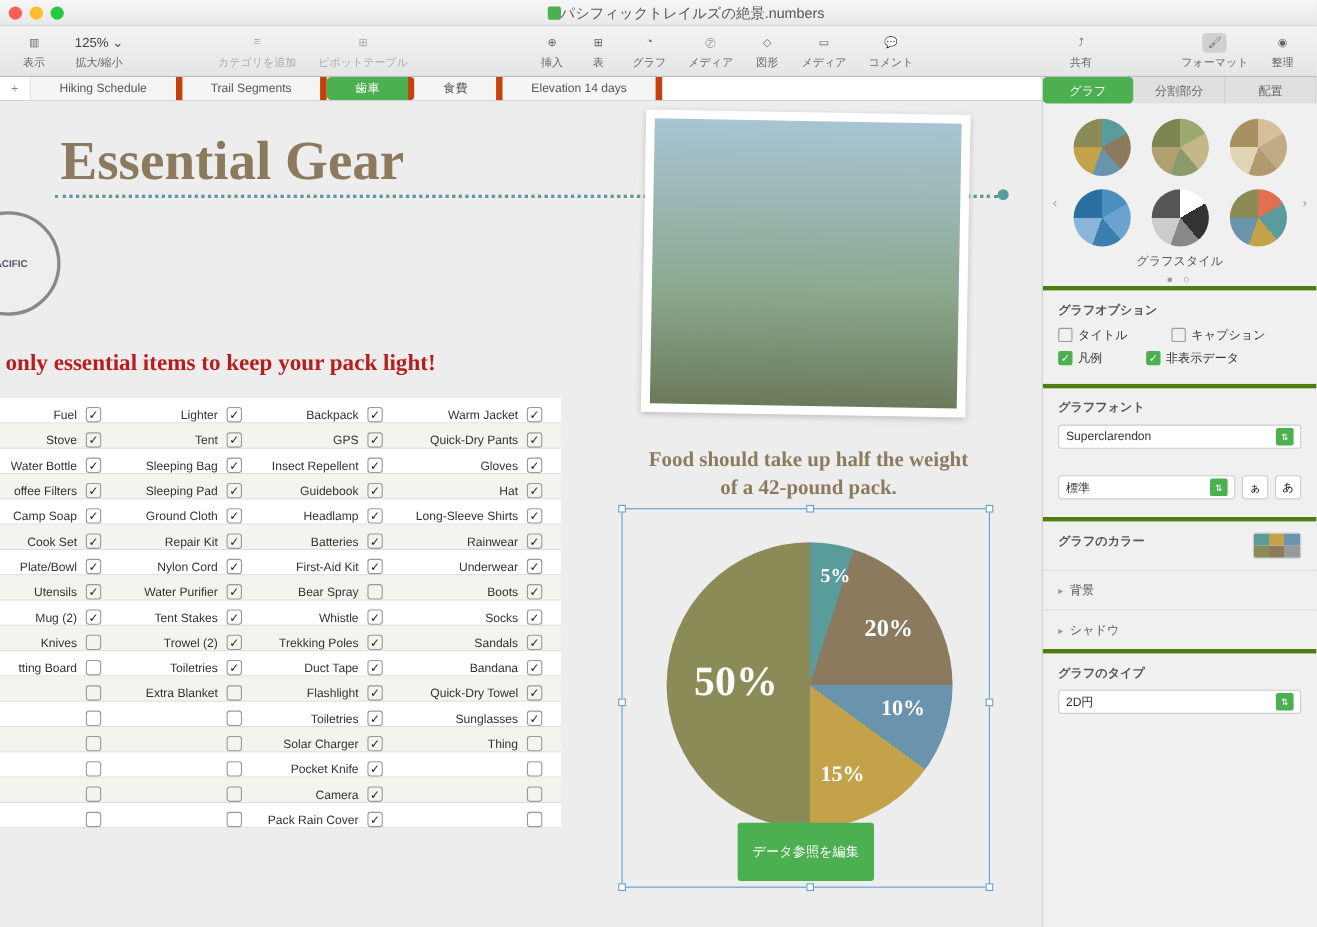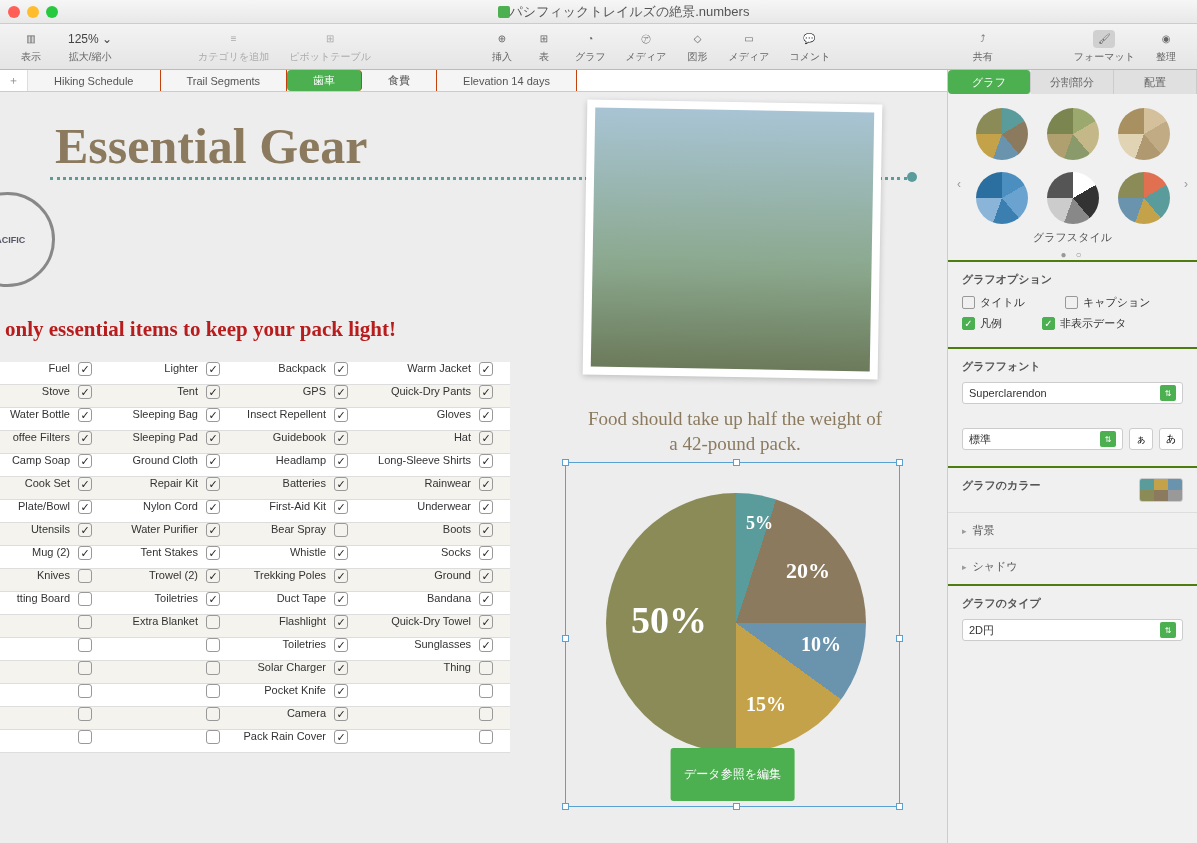--- a/index.html
+++ b/index.html
@@ -18,46 +18,46 @@
 .tb-group { display:flex; flex-direction:column; align-items:center; justify-content:center; padding:0 10px; font-size:10px; color:#666; gap:2px; }
 .tb-group.disabled { color:#aaa; }
 .tb-ico { width:22px; height:18px; display:flex; align-items:center; justify-content:center; }
 .zoom-sel { font-size:12px; padding:2px 6px; background:transparent; border:none; color:#444; }
 .tb-spacer { flex:1; }
 .fmt-btn { background:#d0d0d0; border-radius:4px; padding:2px 10px; }
 
 
 .sheettabs { height: 22px; background:#fff; border-bottom:1px solid #ccc; display:flex; align-items:stretch; font-size:11px; }
 .addtab { width:28px; display:flex; align-items:center; justify-content:center; color:#888; border-right:1px solid #ddd; }
-.stab { padding:0 26px; display:flex; align-items:center; border-right:1px solid #c2410c; color:#555; background:#f5f5f5; }
+.stab { padding:0 26px; display:flex; align-items:center; border-right:6px solid #c2410c; color:#555; background:#f5f5f5; }
 .stab.active { background:#4CAF50; color:#fff; border-radius:4px; }
 
 
 .canvas { position:absolute; top:92px; left:0; right:250px; bottom:0; background:#ededed; overflow:hidden; }
 .badge-circle { position:absolute; top:100px; left:-40px; width:95px; height:95px; border-radius:50%; border:3px solid #888; background:#eee; display:flex; align-items:center; justify-content:center; text-align:center; font-size:9px; color:#556; font-weight:bold; }
 .big-title { position:absolute; top:25px; left:55px; font-family: Georgia, serif; font-size:50px; color:#8b7a5e; font-weight:600; }
 .hline { position:absolute; top:85px; left:50px; right:40px; border-top:3px dotted #5a9b9b; }
 .hdot { position:absolute; top:80px; right:30px; width:10px; height:10px; background:#5a9b9b; border-radius:50%; }
 .subtitle { position:absolute; top:225px; left:5px; font-family: Georgia, serif; font-size:21px; color:#b91c1c; font-weight:bold; }
 
 
 .gear-table { position:absolute; top:270px; left:0; width:510px; }
 .gt-head { display:flex; background:#8b8b58; color:#fff; font-size:11px; font-weight:bold; height:22px; align-items:center; }
 .gt-head div { text-align:center; }
 .c1{width:75px;} .cc{width:20px;} .c2{width:108px;} .c3{width:108px;} .c4{width:125px;}
-.gt-row { display:flex; height:23px; align-items:flex-start; border-bottom:1px solid #ddd; font-size:11px; }
+.gt-row { display:flex; height:23px; align-items:flex-end; border-bottom:1px solid #ddd; font-size:11px; }
 .gt-row:nth-child(even){ background:#f4f3ee; }
 .gt-row:nth-child(odd){ background:#fff; }
 .gt-row .txt { text-align:right; padding-right:5px; }
 .chk { width:14px; height:14px; border:1px solid #999; border-radius:3px; margin:0 auto; display:flex; align-items:center; justify-content:center; font-size:11px; color:#222; }
 
 
 .photo { position:absolute; top:10px; left:585px; width:295px; height:275px; background:#fff; padding:8px; box-shadow:0 2px 6px rgba(0,0,0,0.2); transform:rotate(1deg); }
 .photo-inner { width:100%; height:100%; background:linear-gradient(180deg,#a8c4d4 0%,#8ba88e 60%,#6b7a5a 100%); position:relative; }
-.caption { position:absolute; top:315px; left:585px; width:300px; font-family:Georgia,serif; font-size:19px; color:#8b7a5e; text-align:center; line-height:1.3; }
+.caption { position:absolute; top:315px; left:585px; width:300px; font-family:Georgia,serif; font-size:19px; color:#8b7a5e; text-align:center; line-height:1.3;font-weight:bold; }
 
 
 .pie-sel { position:absolute; top:370px; left:565px; width:335px; height:345px; border:1px solid #5aa0d0; }
 .sel-handle { position:absolute; width:7px; height:7px; background:#fff; border:1px solid #5aa0d0; }
 .pie { position:absolute; top:30px; left:40px; width:260px; height:260px; border-radius:50%; background: conic-gradient(#5a9b9b 0deg 18deg, #8b7a5e 18deg 90deg, #6a93ad 90deg 126deg, #c4a24a 126deg 180deg, #8b8b58 180deg 360deg); }
 .pie-lbl { position:absolute; color:#fff; font-family:Georgia,serif; font-weight:bold; }
 .edit-data-btn { position:absolute; bottom:5px; left:50%; transform:translateX(-50%); background:#4CAF50; color:#fff; padding:18px 14px; border-radius:3px; font-size:12px; }
 .legend { position:absolute; top:725px; left:565px; display:flex; gap:18px; font-size:12px; color:#555; }
 .legend span { display:flex; align-items:center; gap:5px;margin-top:12px; }
 .lg-sw { width:10px; height:10px; border-radius:50%; display:inline-block; }
@@ -65,21 +65,21 @@
 
 .inspector { position:absolute; top:70px; right:0; width:250px; bottom:0; background:#f0f0f0; border-left:1px solid #ccc; overflow-y:auto; }
 .insp-tabs { display:flex; height:24px; font-size:11px; }
 .insp-tab { flex:1; display:flex; align-items:center; justify-content:center; background:#e0e0e0; border-right:1px solid #ccc; color:#666; }
 .insp-tab.active { background:#4CAF50; color:#fff; border-radius:4px; }
 .style-grid { display:grid; grid-template-columns:repeat(3,1fr); gap:12px; padding:14px 24px 6px; position:relative; }
 .style-pie { width:52px; height:52px; border-radius:50%; margin:0 auto; }
 .style-nav { position:absolute; top:50%; width:14px; height:14px; display:flex; align-items:center; justify-content:center; color:#999; }
 .style-label { text-align:center; font-size:11px; color:#555; padding-bottom:4px; }
 .dots { text-align:center; font-size:10px; color:#999; letter-spacing:3px; }
-.section { padding:10px 14px; border-top:2px solid #4d7c0f; }
+.section { padding:10px 14px; border-top:4px solid #4d7c0f; }
 .sec-title { font-size:11px; color:#555; font-weight:600; margin-bottom:8px; }
 .opt-row { display:flex; gap:40px; font-size:11px; margin-bottom:6px; }
 .opt { display:flex; align-items:center; gap:5px; }
 .cbx { width:13px; height:13px; border:1px solid #999; border-radius:2px; display:inline-flex; align-items:center; justify-content:center; font-size:10px; }
 .cbx.on { background:#4CAF50; color:#fff; border-color:#4CAF50; }
 .select { width:100%; height:22px; background:#fff; border:1px solid #ccc; border-radius:3px; padding:0 6px; font-size:11px; display:flex; align-items:center; justify-content:space-between; margin-bottom:6px; }
 .sel-arrow { background:#4CAF50; color:#fff; width:16px; height:16px; border-radius:2px; font-size:8px; display:flex; align-items:center; justify-content:center; }
 .font-row { display:flex; gap:6px;margin-top:24px; }
 .font-row .select { flex:1; }
 .sz-btn { width:24px; height:22px; background:#fff; border:1px solid #ccc; border-radius:3px; font-size:10px; }
@@ -351,21 +351,21 @@
             <div class="chk"></div>
           </div>
           <div class="c2 txt">Trowel (2)</div>
           <div class="cc">
             <div class="chk">✓</div>
           </div>
           <div class="c3 txt">Trekking Poles</div>
           <div class="cc">
             <div class="chk">✓</div>
           </div>
-          <div class="c4 txt">Ground</div>
+          <div class="c4 txt">Sandals</div>
           <div class="cc">
             <div class="chk">✓</div>
           </div>
         </div>
         <div class="gt-row">
           <div class="c1 txt">tting Board</div>
           <div class="cc">
             <div class="chk"></div>
           </div>
           <div class="c2 txt">Toiletries</div>

